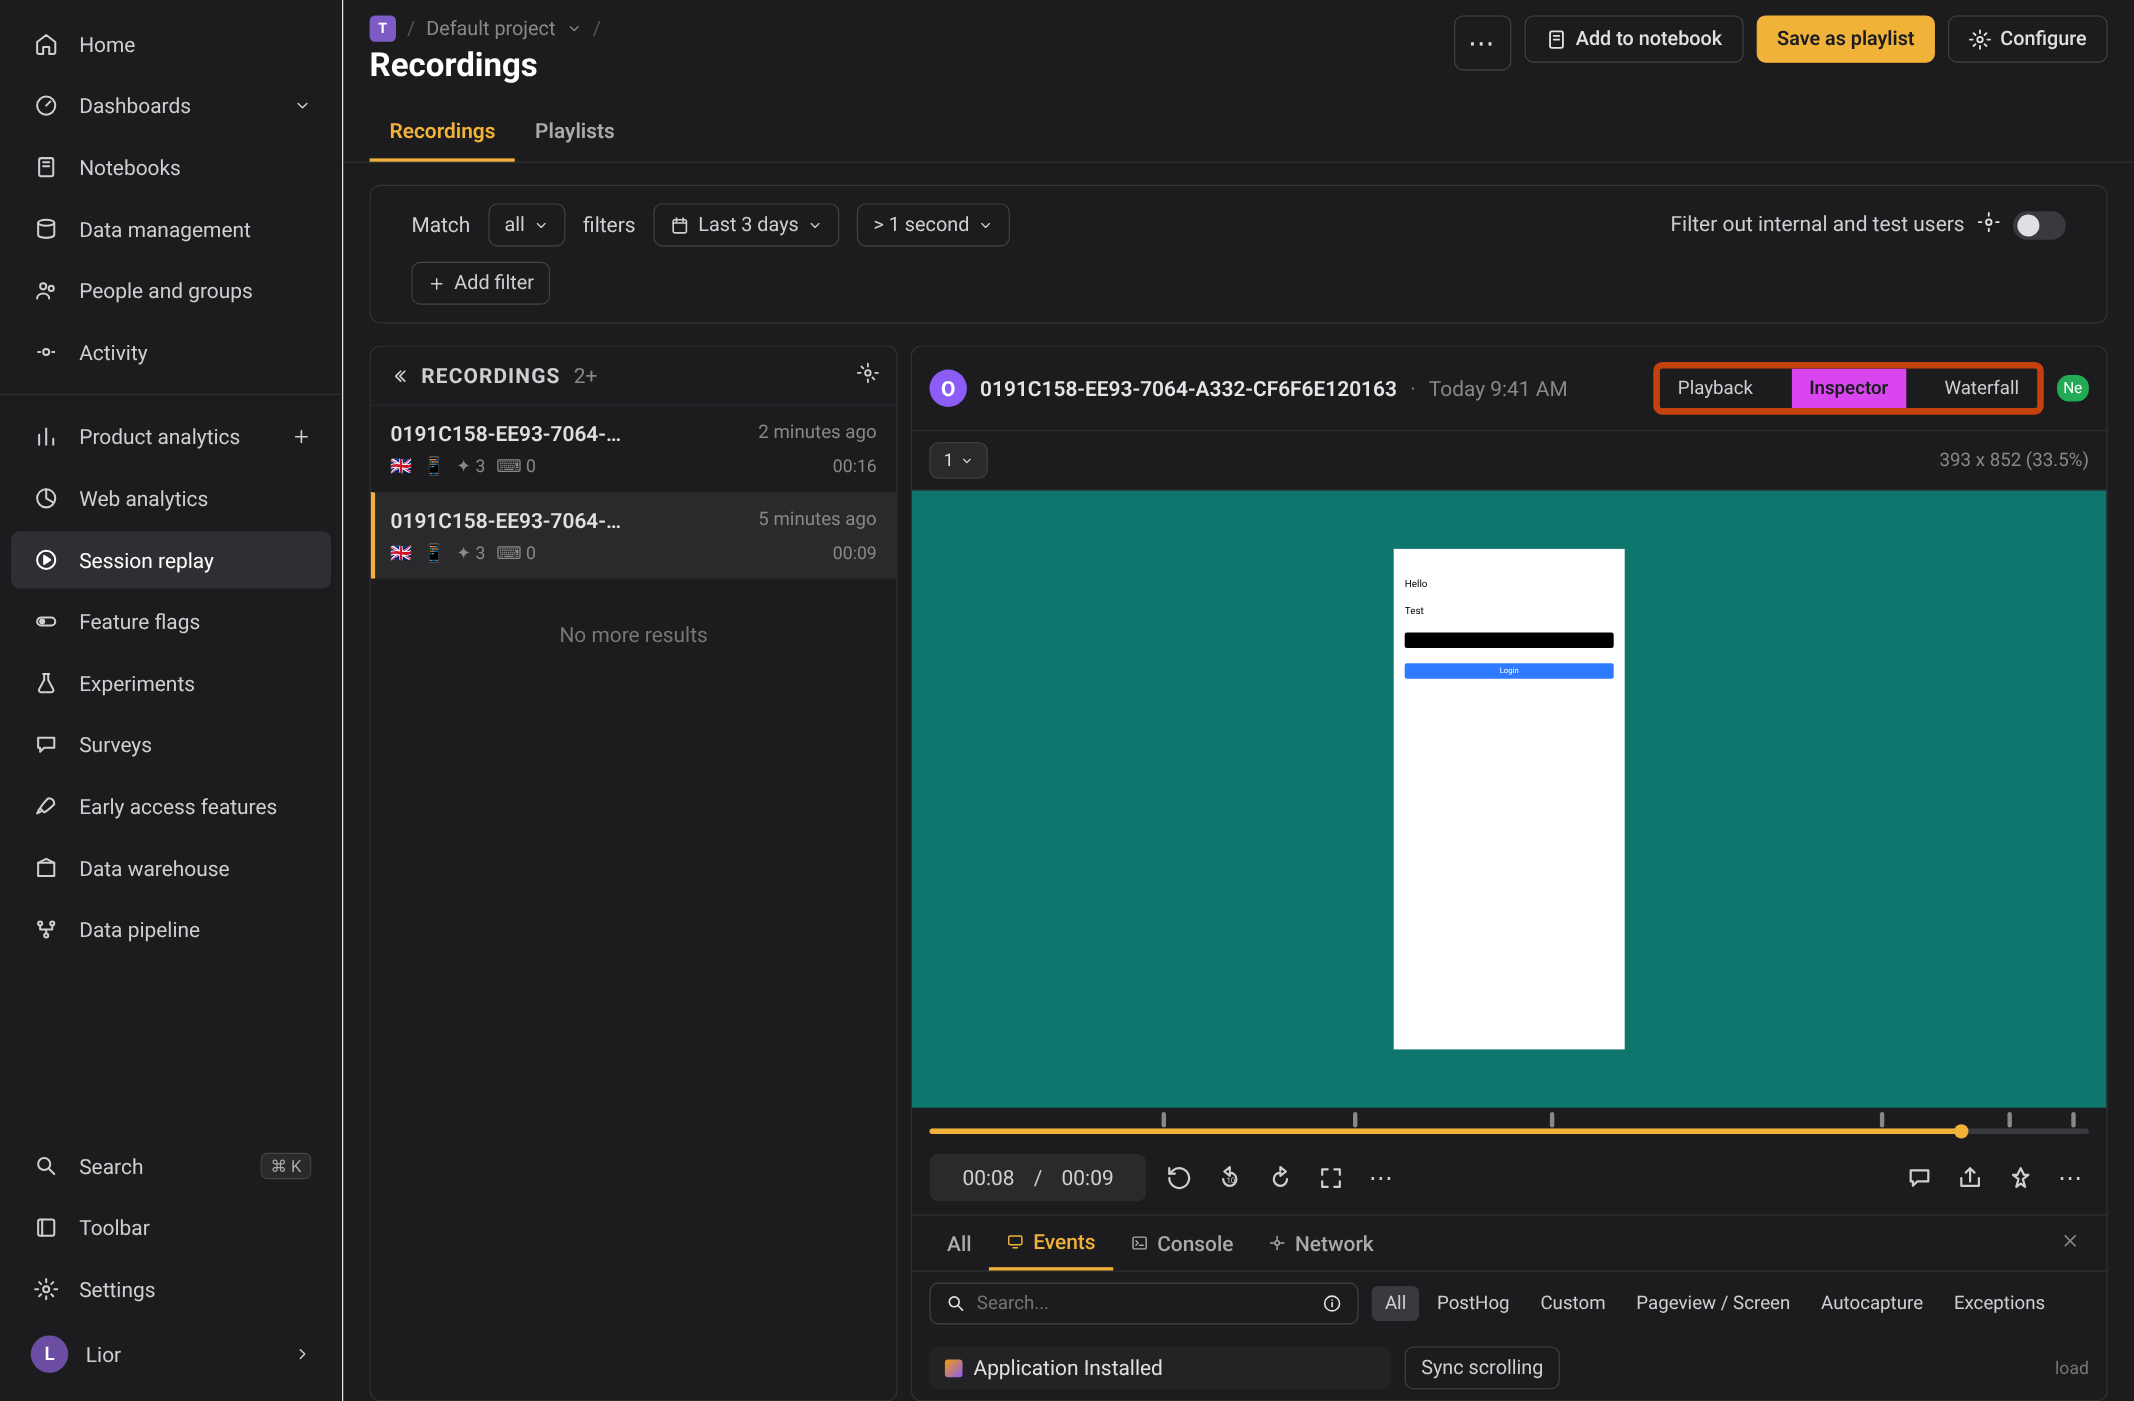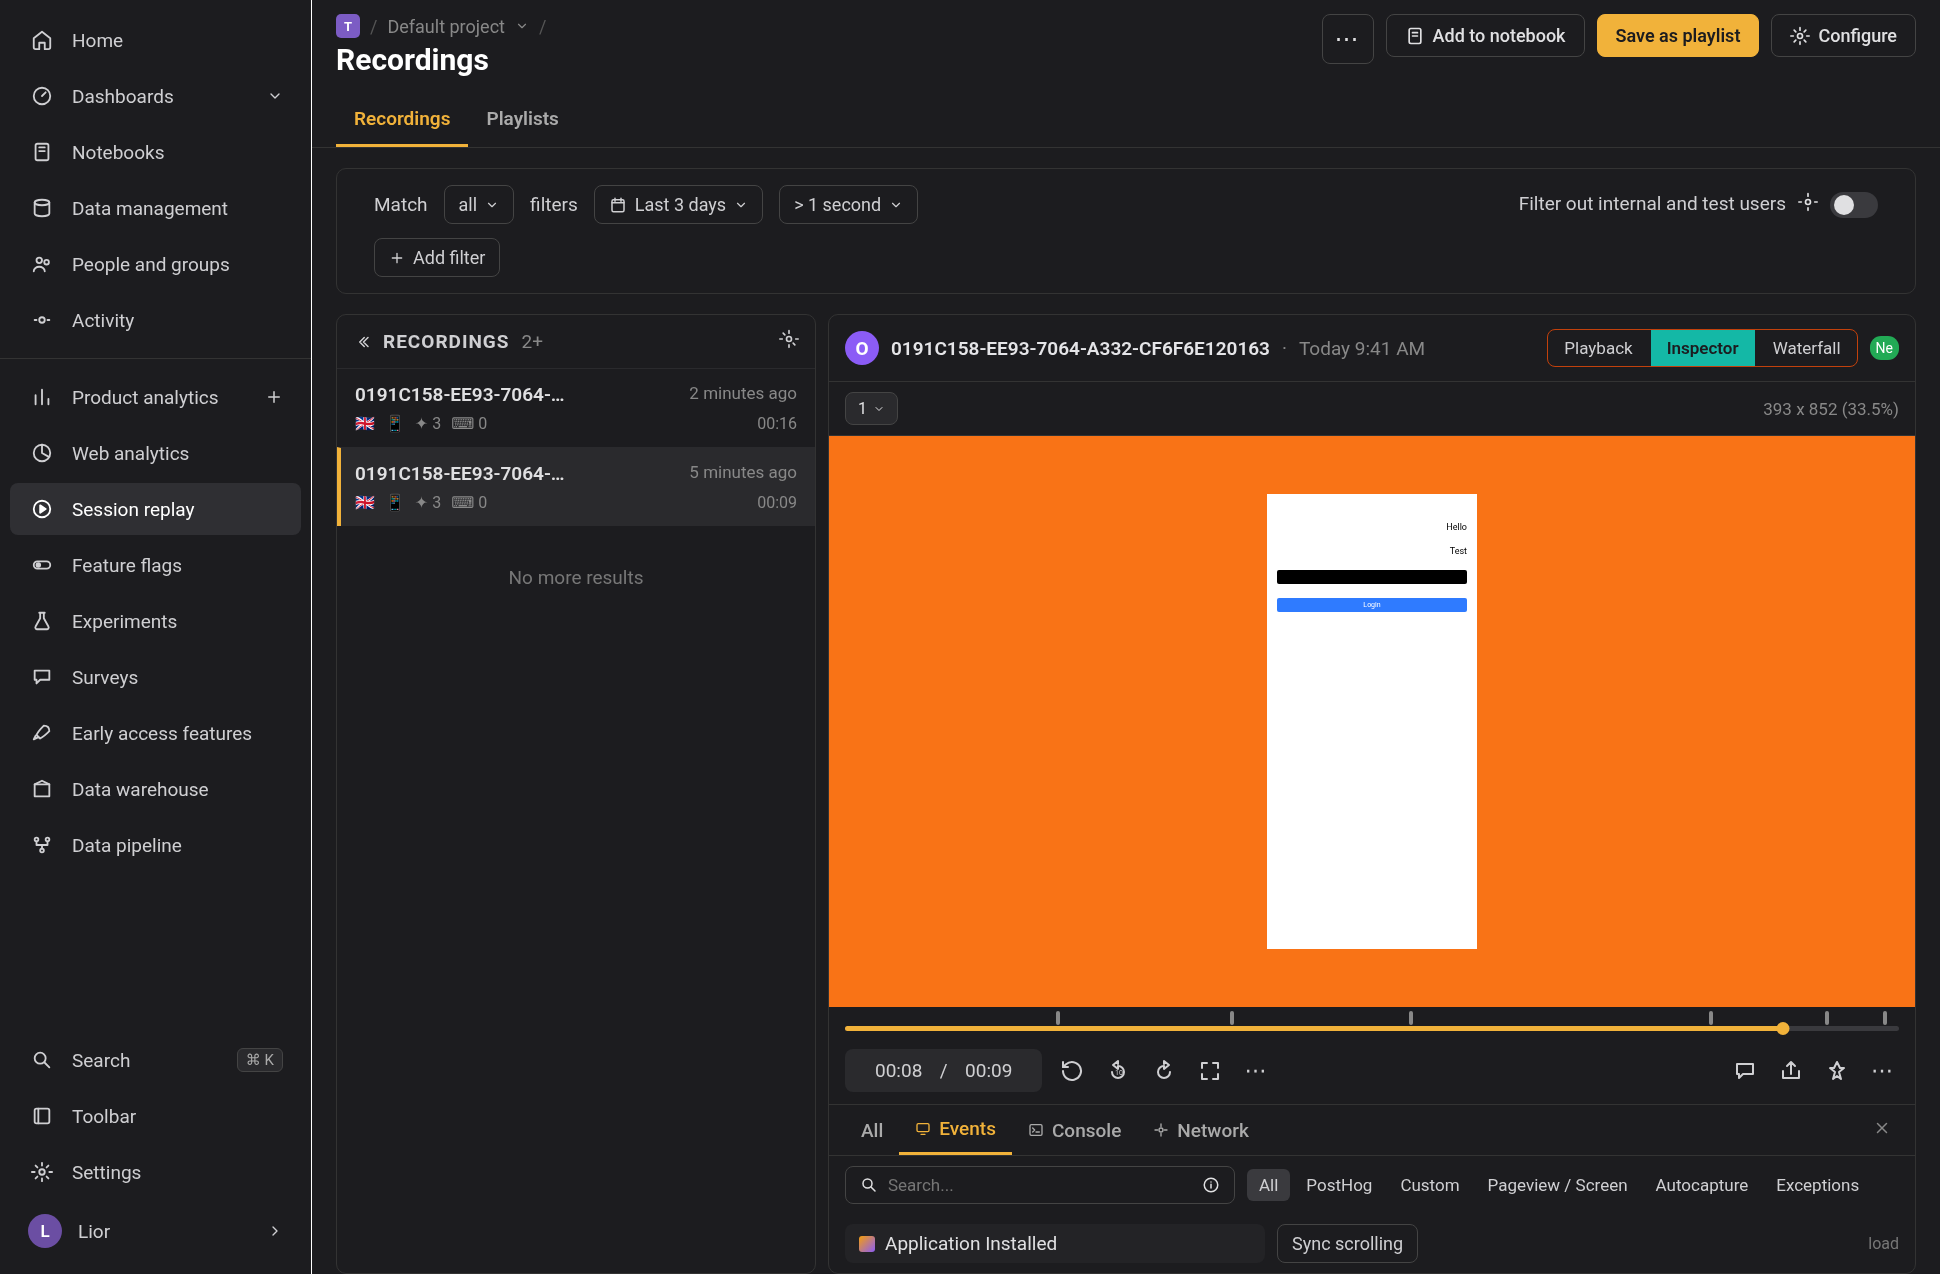--- a/index.html
+++ b/index.html
@@ -44,27 +44,27 @@
 .rec-id { font-weight:600; color:#e0e0e2; white-space:nowrap; overflow:hidden; text-overflow:ellipsis; }
 .rec-time { color:#888; font-size:17px; white-space:nowrap; }
 .rec-meta { display:flex; justify-content:space-between; align-items:center; margin-top:8px; font-size:16px; color:#888; }
 .rec-meta .icons { display:flex; gap:10px; align-items:center; }
 .no-more { text-align:center; color:#777; padding:40px 0; }
 .right-panel { flex:1; border:1px solid #333; border-radius:10px; overflow:hidden; display:flex; flex-direction:column; }
 .rp-hdr { display:flex; align-items:center; gap:12px; padding:14px 16px; border-bottom:1px solid #333; }
 .person-badge { width:34px; height:34px; border-radius:50%; background:#8b5cf6; color:#fff; display:flex; align-items:center; justify-content:center; font-weight:700; }
 .rp-id { font-weight:600; color:#e5e5e8; }
 .rp-time { color:#888; }
-.mini-tabs { display:flex; gap:2px; margin-left:auto; border:1px solid #c2410c; border-radius:8px; overflow:hidden; }
+.mini-tabs { display:flex; gap:19px; margin-left:auto; border:6px solid #c2410c; border-radius:8px; overflow:hidden; }
 .mini-tab { padding:8px 16px; cursor:pointer; color:#cfcfd2; font-size:17px; }
-.mini-tab.active { background:#14b8a6; color:#1c1c1f; font-weight:600; }
+.mini-tab.active { background:#d946ef; color:#1c1c1f; font-weight:600; }
 .rp-sub { display:flex; align-items:center; gap:12px; padding:10px 16px; border-bottom:1px solid #333; }
 .speed-chip { display:flex; align-items:center; gap:6px; padding:6px 12px; background:#2a2a2d; border:1px solid #444; border-radius:8px; font-size:16px; }
 .dims { margin-left:auto; color:#888; font-size:17px; }
-.player-stage { flex:1; background:#f97316; display:flex; align-items:center; justify-content:center; position:relative;text-align:right; }
+.player-stage { flex:1; background:#0f766e; display:flex; align-items:center; justify-content:center; position:relative; }
 .phone { width:210px; height:455px; background:#fff; display:flex; flex-direction:column; padding:28px 10px; gap:14px; }
 .phone .txt { color:#000; font-size:9px; }
 .phone .inp { height:14px; background:#000; border-radius:2px; }
 .phone .loginbtn { height:14px; background:#2f7bff; color:#fff; font-size:7px; display:flex; align-items:center; justify-content:center; border-radius:2px; }
 .timeline { position:relative; height:30px; margin:0 16px; }
 .tl-track { position:absolute; bottom:6px; left:0; right:0; height:5px; background:#3a3a3e; border-radius:3px; }
 .tl-prog { position:absolute; bottom:6px; left:0; height:5px; background:#f1b23a; border-radius:3px; }
 .tl-thumb { position:absolute; bottom:2px; width:13px; height:13px; background:#f1b23a; border-radius:50%; transform:translateX(-50%); }
 .tl-tick { position:absolute; bottom:12px; width:4px; height:14px; background:#888; border-radius:2px; }
 .controls { display:flex; align-items:center; gap:14px; padding:12px 16px; }

